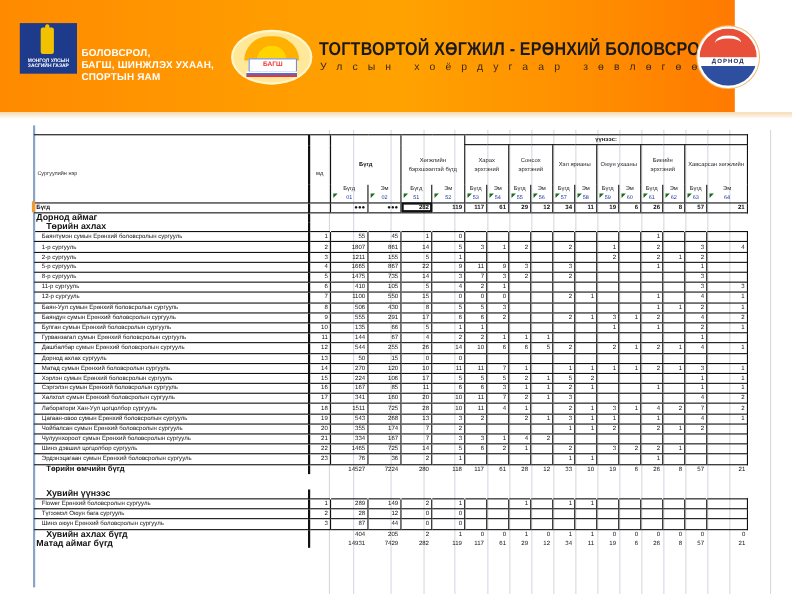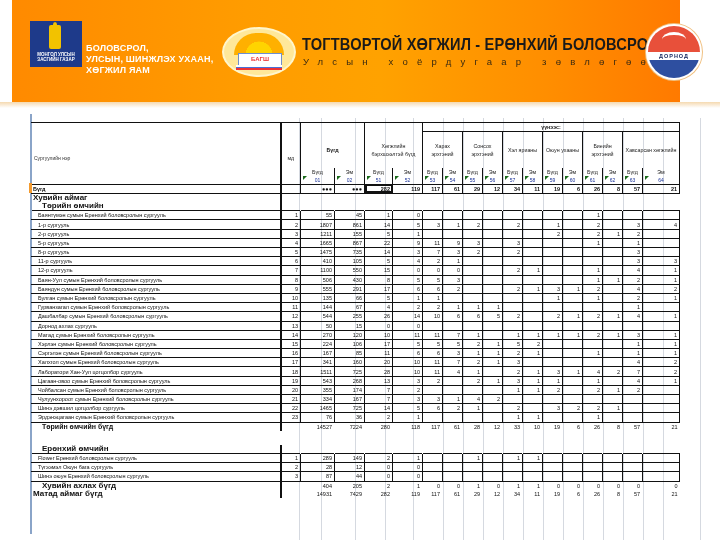--- a/index.html
+++ b/index.html
@@ -1,18 +1,18 @@
 <!DOCTYPE html>
 <html><head>
 <meta charset="utf-8">
 <style>
   html, body { margin:0; padding:0; }
   body { width:720px; height:540px; overflow:hidden; background:#ffffff; font-family:"Liberation Sans", sans-serif; position:relative; }
   .banner { position:absolute; left:0; top:0; width:668px; height:102px;
-    background: linear-gradient(90deg, #ff8a00 0%, #ff9c00 35%, #ffa200 55%, #ff8e00 80%, #ff7a00 100%); margin-left: 12px; }
+    background: linear-gradient(90deg, #ff8a00 0%, #ff9c00 35%, #ffa200 55%, #ff8e00 80%, #ff7a00 100%); }
   .banner-shadow { position:absolute; left:0; top:102px; width:720px; height:6px; background:linear-gradient(180deg,#f5d9b0,#ffffff); }
   .emblem { position:absolute; left:18px; top:21px; width:52px; height:46px; background:#1e3a8a; }
   .emblem .soy { position:absolute; left:19px; top:4px; width:12px; height:24px; background:#f2c200; border-radius:2px; }
   .emblem .soy:before { content:""; position:absolute; left:4px; top:-3px; width:4px; height:5px; background:#f2c200; border-radius:50%; }
   .emblem .lbl { position:absolute; left:2px; top:31px; width:48px; font-size:4.5px; line-height:5px; color:#fff; text-align:center; font-weight:bold; }
   .ministry { position:absolute; left:74px; top:43px; font-size:9px; line-height:11px; font-weight:bold; color:#ffffff; letter-spacing:0.2px; }
   .bagsh { position:absolute; left:210px; top:27px; width:70px; height:46px; border-radius:50%; background:#ffe89a; border:2px solid #fff6cc; }
   .bagsh .sun { position:absolute; left:10px; top:4px; width:50px; height:22px; border-radius:25px 25px 0 0; background:radial-gradient(circle at 50% 100%, #ffd400 0 40%, #ffb000 41% 100%); }
   .bagsh .book { position:absolute; left:14px; top:24px; width:42px; height:11px; background:#fff; border:1px solid #6d8fd0; font-size:6px; font-weight:bold; color:#e33; text-align:center; line-height:11px; }
   .bagsh .band { position:absolute; left:12px; top:36px; width:46px; height:5px; background:linear-gradient(180deg,#fff 0 33%,#4a6fd6 33% 66%,#e33 66%); }
@@ -51,22 +51,22 @@
 </head>
 <body>
 
 <div class="banner">
   <div class="emblem">
     <div class="soy"></div>
     <div class="lbl">МОНГОЛ УЛСЫН ЗАСГИЙН ГАЗАР</div>
   </div>
   <div class="ministry">
     <div>БОЛОВСРОЛ,</div>
-    <div>УЛСЫН, ШИНЖЛЭХ УХААН,</div>
-    <div>ХӨГЖИЛ ЯАМ</div>
+    <div>БАГШ, ШИНЖЛЭХ УХААН,</div>
+    <div>СПОРТЫН ЯАМ</div>
   </div>
   <div class="bagsh">
     <div class="sun"></div>
     <div class="book">БАГШ</div>
     <div class="band"></div>
   </div>
   <div class="title-main">ТОГТВОРТОЙ ХӨГЖИЛ - ЕРӨНХИЙ БОЛОВСРОЛ</div>
   <div class="title-sub">Улсын хоёрдугаар зөвлөгөөн</div>
   <div class="dornod">
     <div class="top"></div>
@@ -221,41 +221,41 @@
           <td class="num bl bold bt bb">34</td>
           <td class="num bl bold bt bb">11</td>
           <td class="num bl bold bt bb">19</td>
           <td class="num bl bold bt bb">6</td>
           <td class="num bl bold bt bb">26</td>
           <td class="num bl bold bt bb">8</td>
           <td class="num bl bold bt bb">57</td>
           <td class="num bl bold bt bb" style="border-right: 1px solid rgb(17, 17, 17);">21</td>
         </tr>
         <tr>
-          <td class="lvl0">Хувийн аймаг</td>
+          <td class="lvl0">Дорнод аймаг</td>
           <td class="blb num"></td>
           <td class="num"></td>
           <td class="num"></td>
           <td class="num"></td>
           <td class="num"></td>
           <td class="num"></td>
           <td class="num"></td>
           <td class="num"></td>
           <td class="num"></td>
           <td class="num"></td>
           <td class="num"></td>
           <td class="num"></td>
           <td class="num"></td>
           <td class="num"></td>
           <td class="num"></td>
           <td class="num"></td>
           <td class="num"></td>
         </tr>
         <tr>
-          <td class="lvl1">Төрийн өмчийн</td>
+          <td class="lvl1">Төрийн ахлах</td>
           <td class="blb num"></td>
           <td class="num"></td>
           <td class="num"></td>
           <td class="num"></td>
           <td class="num"></td>
           <td class="num"></td>
           <td class="num"></td>
           <td class="num"></td>
           <td class="num"></td>
           <td class="num"></td>
@@ -744,21 +744,21 @@
           <td class="num">6</td>
           <td class="num">26</td>
           <td class="num">8</td>
           <td class="num">57</td>
           <td class="num">21</td>
         </tr>
         <tr style="height: 14px;">
           <td colspan="18"></td>
         </tr>
         <tr>
-          <td class="lvl1">Ерөнхий өмчийн</td>
+          <td class="lvl1">Хувийн үүнээс</td>
           <td class="blb num"></td>
           <td class="num"></td>
           <td class="num"></td>
           <td class="num"></td>
           <td class="num"></td>
           <td class="num"></td>
           <td class="num"></td>
           <td class="num"></td>
           <td class="num"></td>
           <td class="num"></td>

